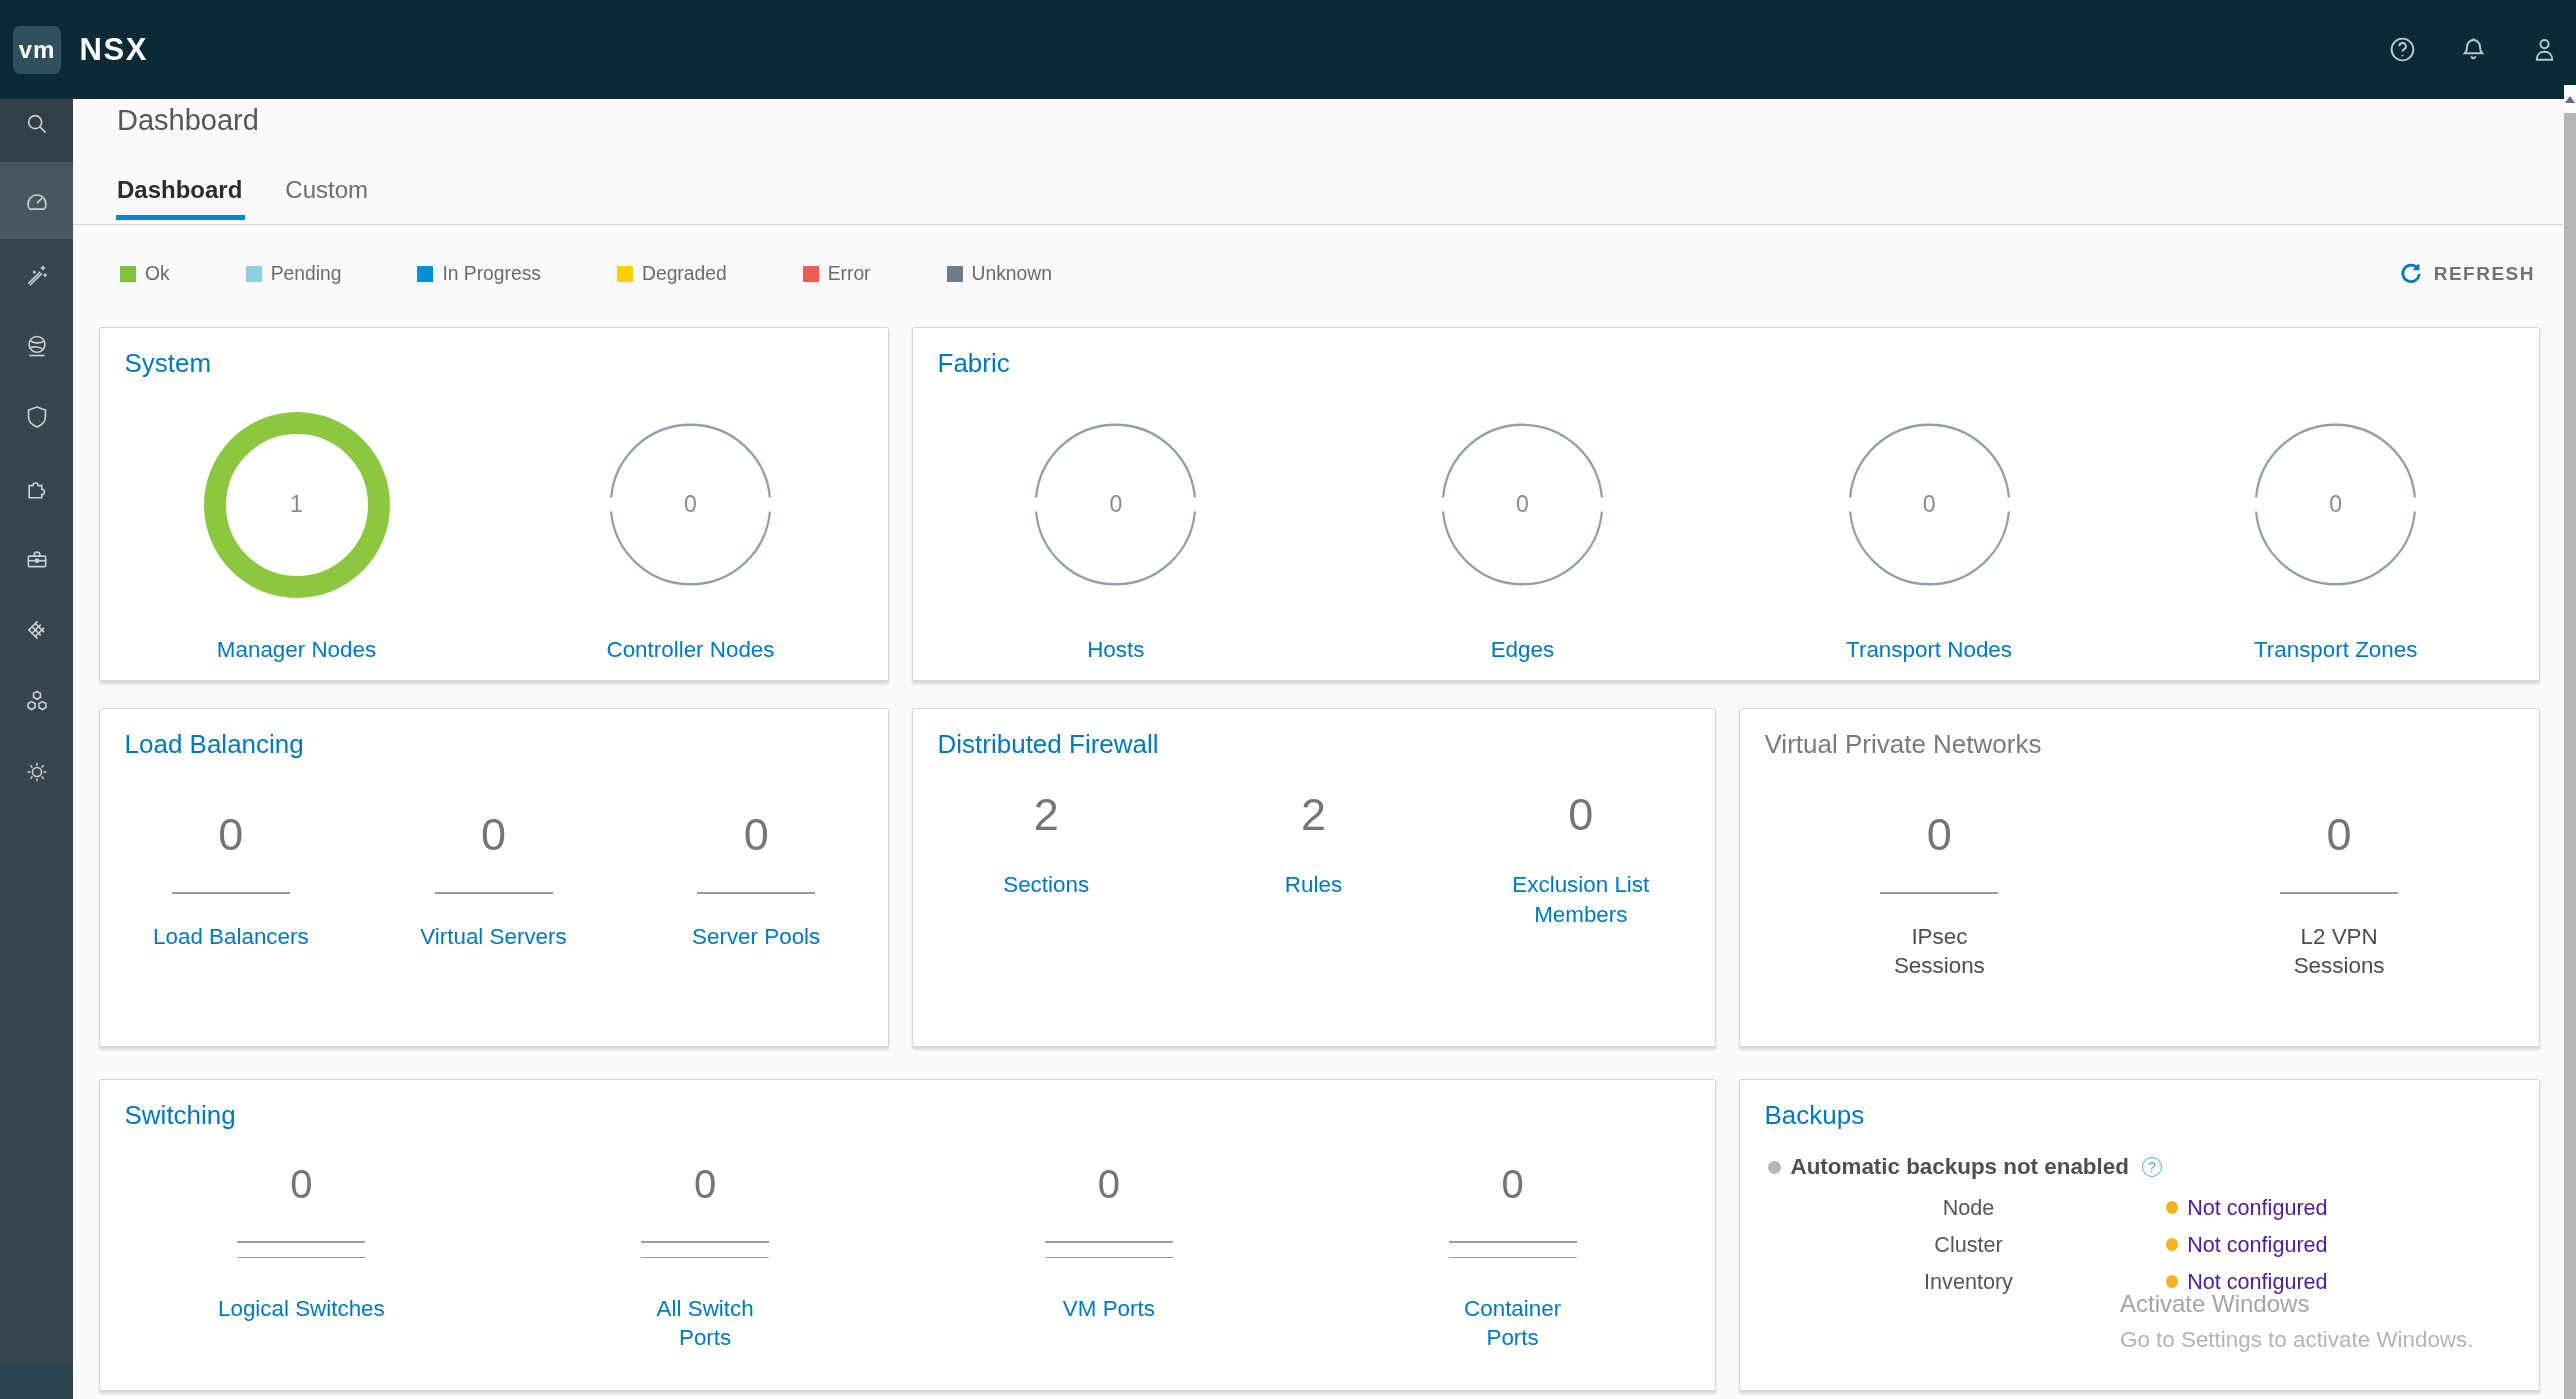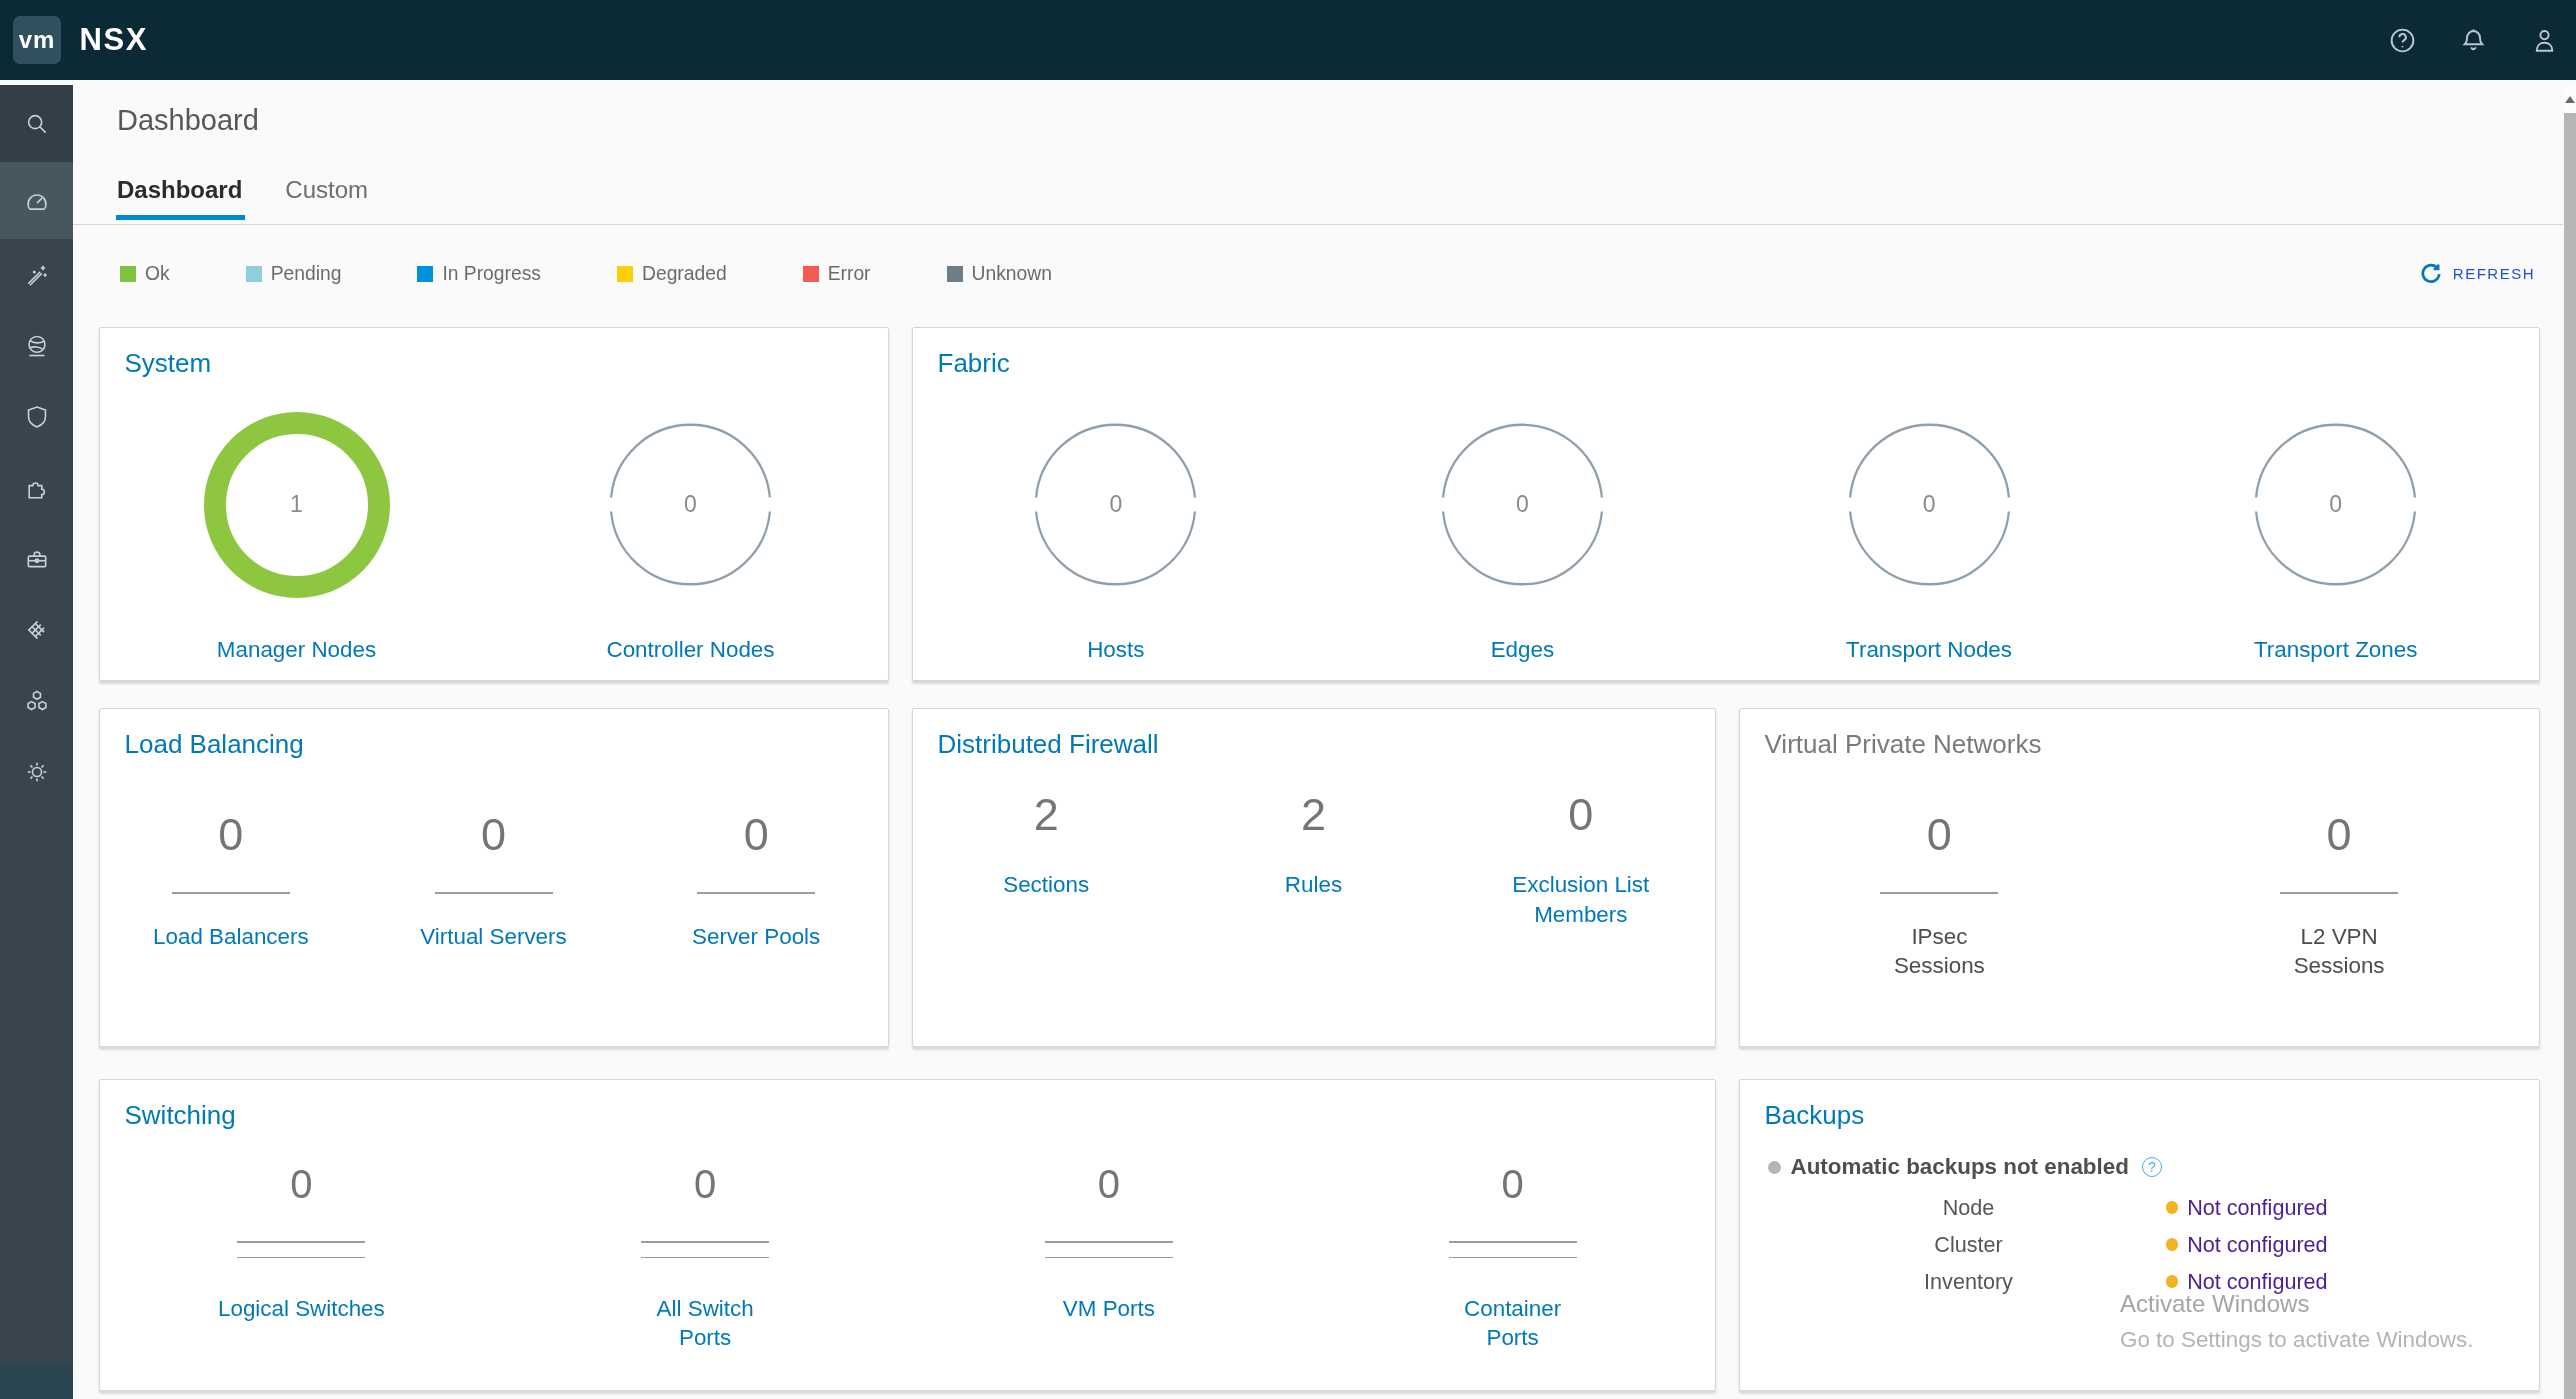--- a/index.html
+++ b/index.html
@@ -4,21 +4,21 @@
 <style>
   * { margin:0; padding:0; box-sizing:border-box; }
   html,body { width:2576px; height:1399px; }
   body {
     font-family:"Liberation Sans","DejaVu Sans",sans-serif;
     background:#fafafa; position:relative; overflow:hidden; color:#565656;
   }
   svg { display:block; }
 
   
-  .topbar { position:absolute; left:0; top:0; width:2576px; height:80px;
+  .topbar { position:absolute; left:0; top:0; width:2576px; height:99px;
     background:#0c2936; display:flex; align-items:center; z-index:30; }
   .vm-tile { width:48px; height:48px; margin-left:13px; border-radius:7px;
     background:#31505e; display:flex; align-items:center; justify-content:center; }
   .vm-tile span { color:#ffffff; font-size:24px; font-weight:bold; letter-spacing:0.8px; }
   .brand { color:#ffffff; font-size:31px; font-weight:bold; letter-spacing:1.5px; margin-left:18.6px; }
   .topbar-right { margin-left:auto; display:flex; align-items:center; gap:42px; padding-right:17px; }
   .top-icon { width:29px; height:29px; cursor:pointer; }
   .top-icon svg { stroke:#b9c7ce; fill:none; stroke-width:1.6; }
 
   
@@ -44,21 +44,21 @@
 
   .legend-row { margin-top:29px; height:39px; display:flex; align-items:center;
     padding:0 28px 0 47px; }
   .legend { display:flex; align-items:center; gap:76px; }
   .legend-item { display:flex; align-items:center; gap:9px; }
   .legend-swatch { width:16px; height:16px; }
   .legend-label { font-size:19.3px; color:#6b6b6b; }
   .refresh-btn { margin-left:auto; display:flex; align-items:center; gap:9.3px;
     background:none; border:none; cursor:pointer; }
   .refresh-btn svg { stroke:#0079b8; fill:none; stroke-width:2.4; width:26px; height:26px; }
-  .refresh-label { color:#1d4ed8; font-size:15px; font-weight:normal; letter-spacing:1.5px; }
+  .refresh-label { color:#737373; font-size:19px; font-weight:bold; letter-spacing:1.5px; }
 
   
   .row { display:flex; padding:0 23px 0 25.5px; }
   .row1 { margin-top:34px; height:354px; }
   .row2 { margin-top:27px; height:339px; }
   .row3 { margin-top:32px; height:312px; }
   .card { background:#ffffff; border:0.8px solid #d5d5d5; border-radius:2.3px;
     box-shadow:0 2.3px 2.3px rgba(0,0,0,0.13); position:relative; }
   .gap { width:23px; flex:none; }
   .card-title { font-size:26px; color:#0079b8; padding:20px 0 0 25px; cursor:pointer; display:inline-block; }

